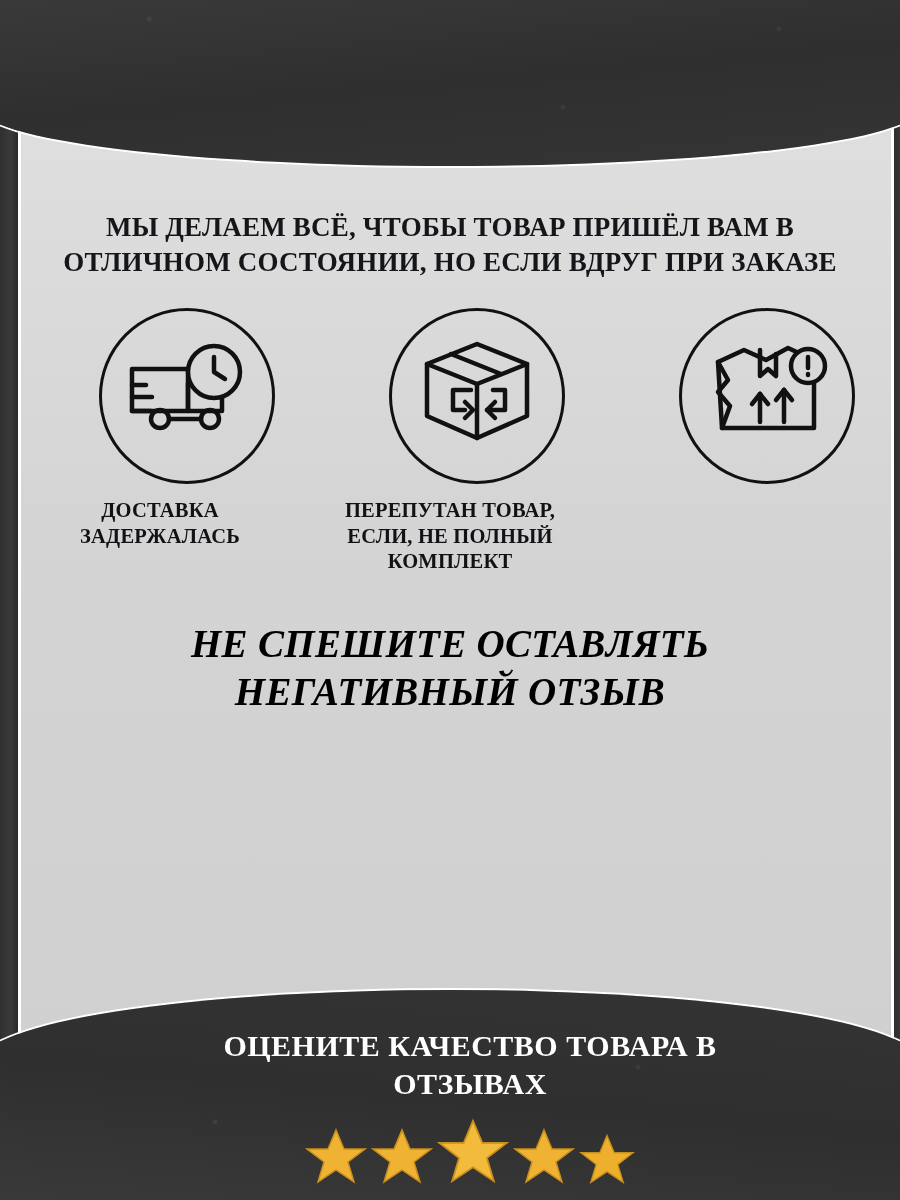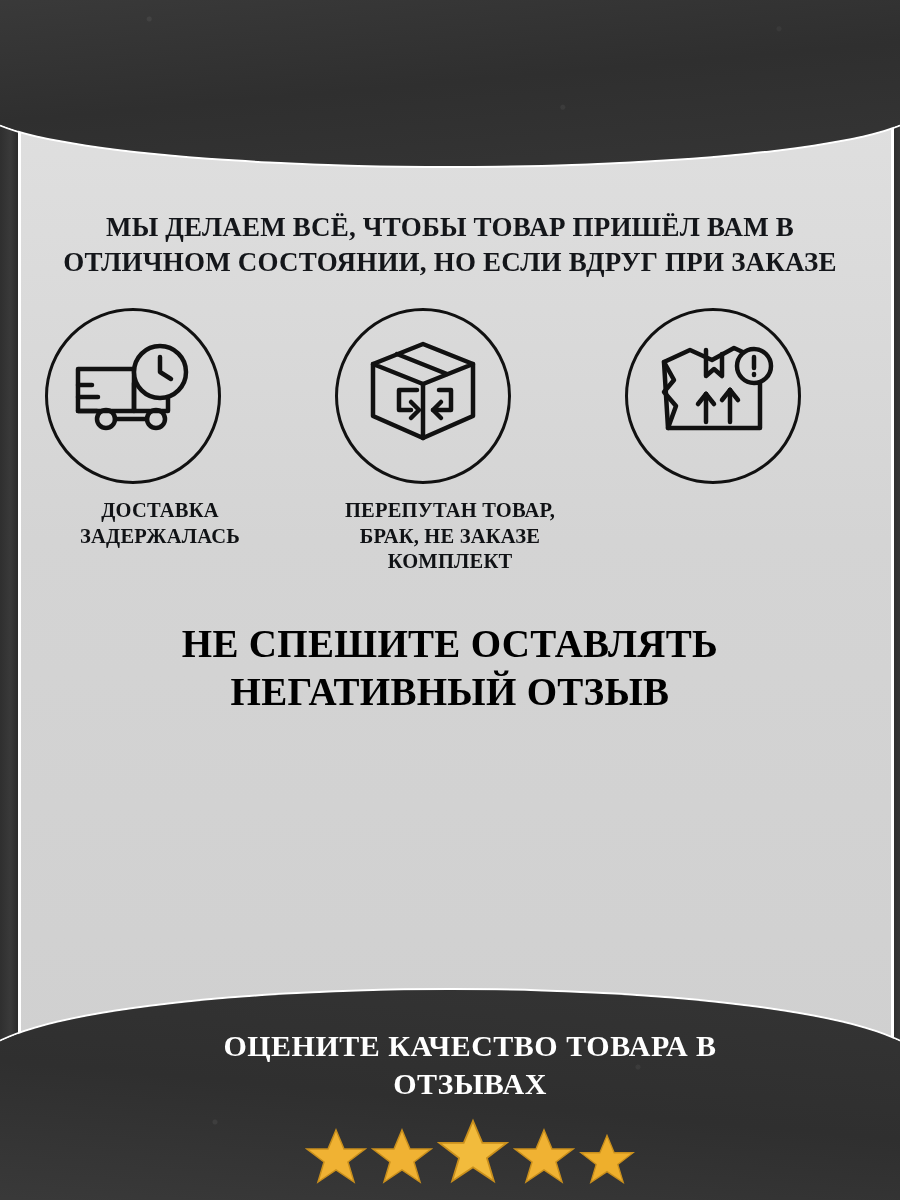--- a/index.html
+++ b/index.html
@@ -111,21 +111,21 @@
   .icon-row {
     display: flex;
     justify-content: center;
     gap: 60px;
     margin-top: 28px;
   }
   .icon-item {
     width: 230px;
     display: flex;
     flex-direction: column;
-    align-items: flex-start;
+    align-items: flex-end;
   }
   .icon-circle {
     width: 170px;
     height: 170px;
     border-radius: 50%;
     border: 3px solid #111;
     display: flex;
     align-items: center;
     justify-content: center;
     background: transparent;
@@ -142,20 +142,21 @@
 
   
   .big-heading {
     margin: 46px auto 0;
     width: 760px;
     color: #000;
     font-size: 39px;
     font-weight: bold;
     line-height: 1.22;
     letter-spacing: 0.3px;
+    font-style: italic;
   }
   .sub-text {
     margin: 30px auto 0;
     width: 800px;
     color: #101215;
     font-size: 27px;
     font-weight: bold;
     line-height: 1.30;
     letter-spacing: 0.2px;
   }
@@ -256,21 +257,21 @@
               <path d="M14 30 V82 L64 104 V50"></path>
               <path d="M114 30 V82 L64 104"></path>
               <path d="M38 20 L88 40"></path>
               <path d="M52 76 H40 V56 H58"></path>
               <path d="M52 68 L60 76 L52 84"></path>
               <path d="M80 56 H92 V76 H74"></path>
               <path d="M82 84 L74 76 L82 68"></path>
             </svg>
           </span>
         </div>
-        <div class="icon-caption">ПЕРЕПУТАН ТОВАР, БРАК, НЕ ЗАКАЗЕ КОМПЛЕКТ</div>
+        <div class="icon-caption">ПЕРЕПУТАН ТОВАР, ЕСЛИ, НЕ ПОЛНЫЙ КОМПЛЕКТ</div>
       </div>
 
       <div class="icon-item">
         <div class="icon-circle">
           <span>
             <svg width="126" height="116" viewBox="0 0 126 116" fill="none" stroke="#111" stroke-width="4.5" stroke-linecap="round" stroke-linejoin="round">
               <path d="M14 26 L40 14 L62 24 L84 12 L110 24 V92 H18 Z"></path>
               <path d="M14 26 L24 44 L14 56 L26 70 L18 92"></path>
               <path d="M56 14 V40 L64 33 L72 40 V18"></path>
               <path d="M56 58 V86"></path>

